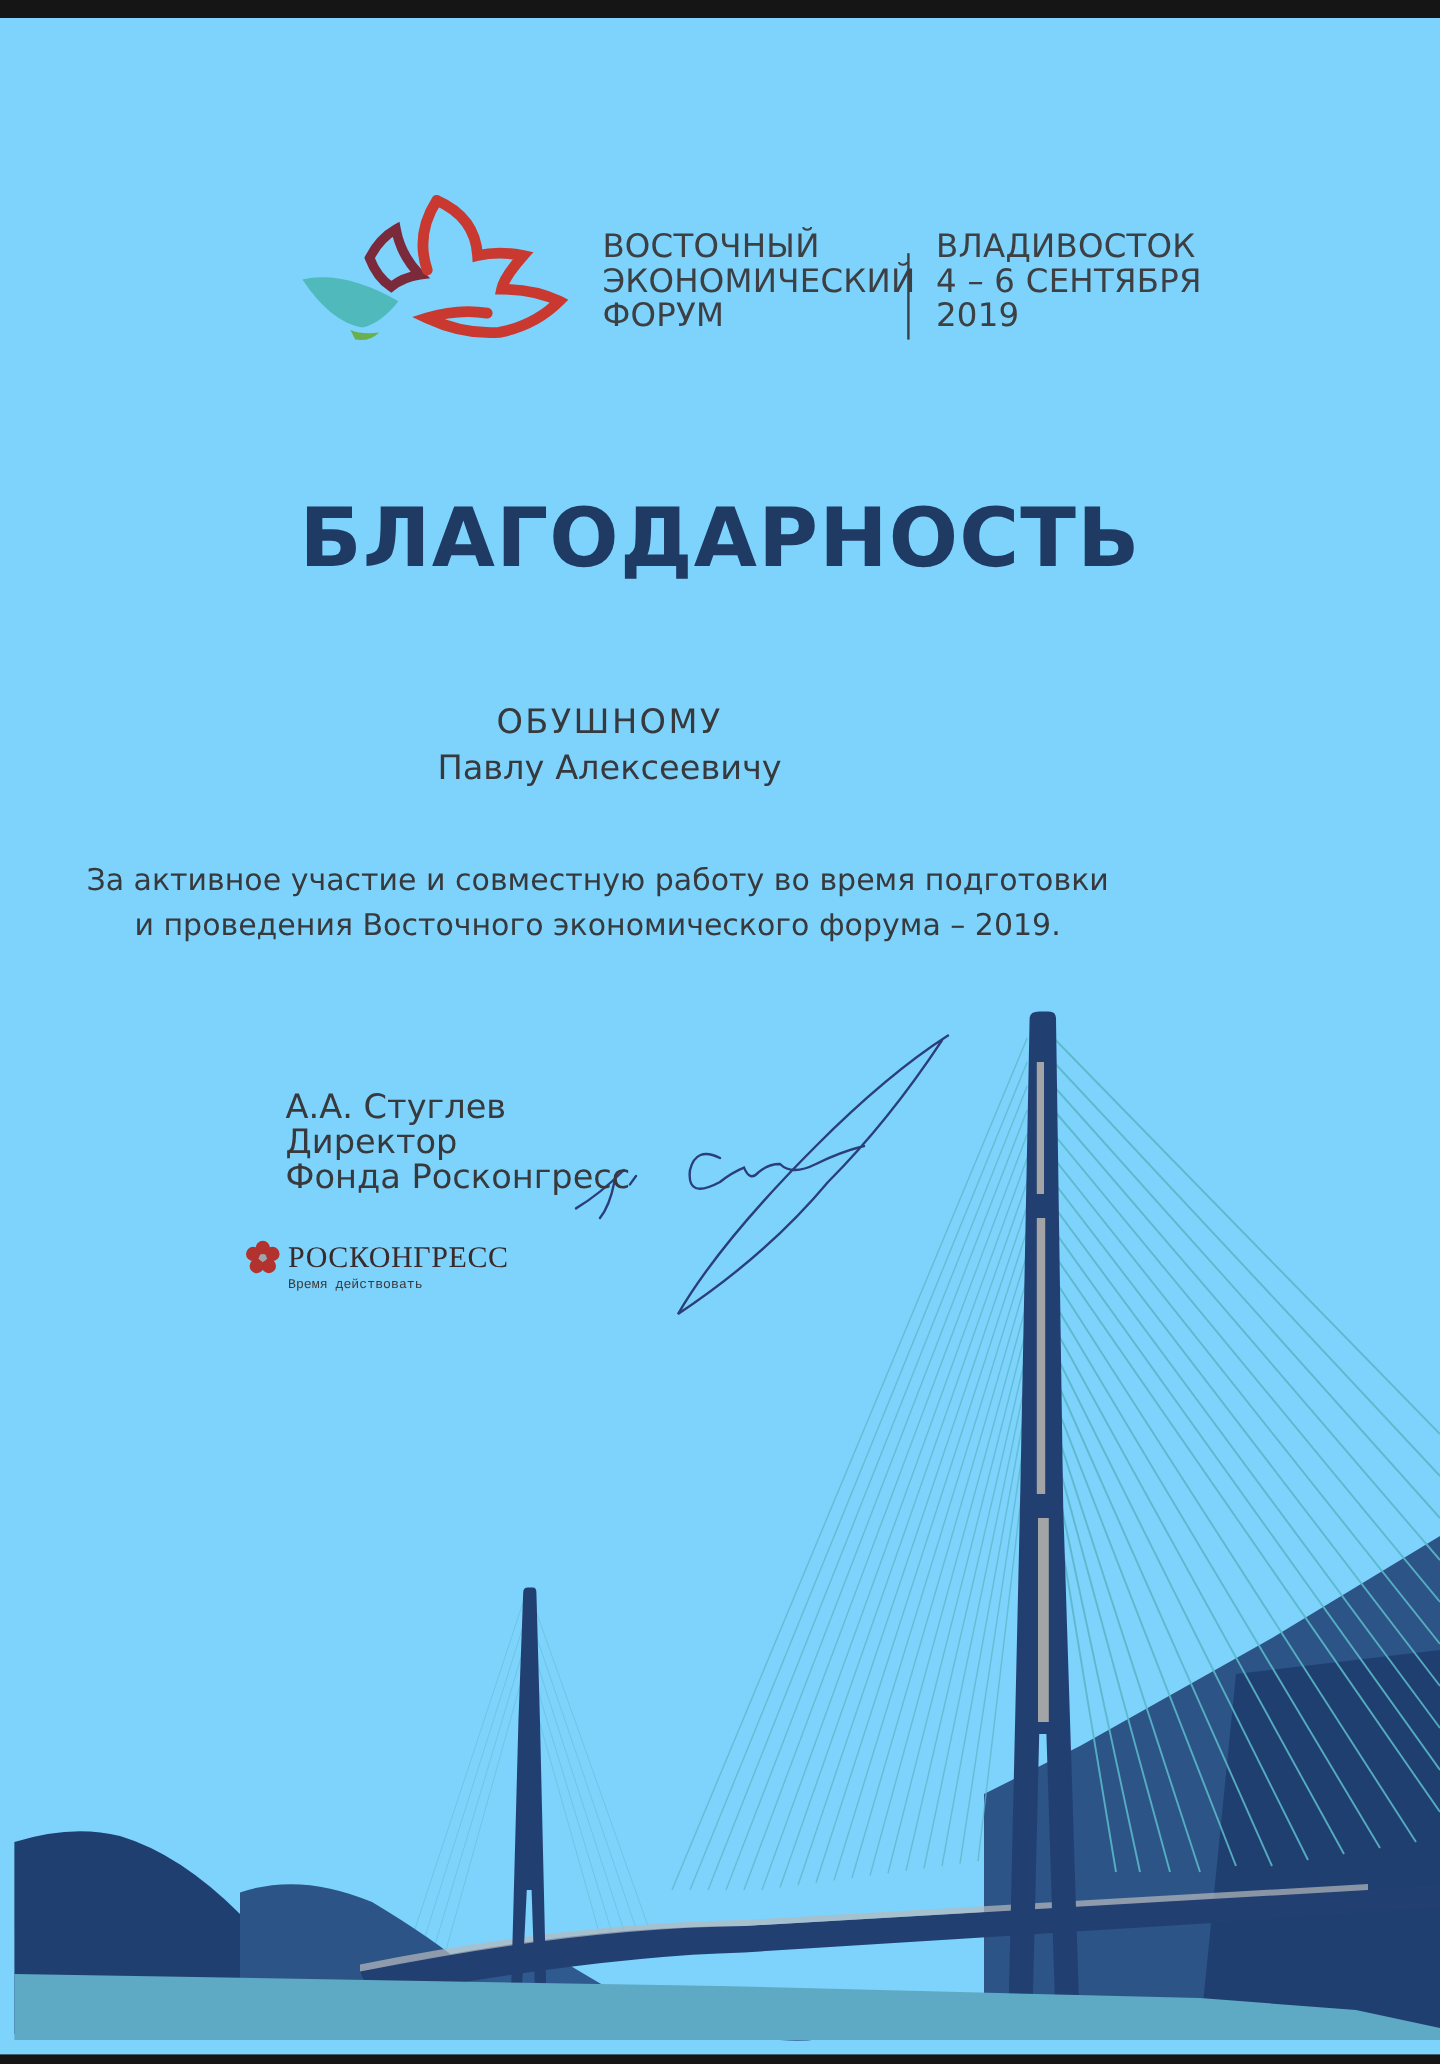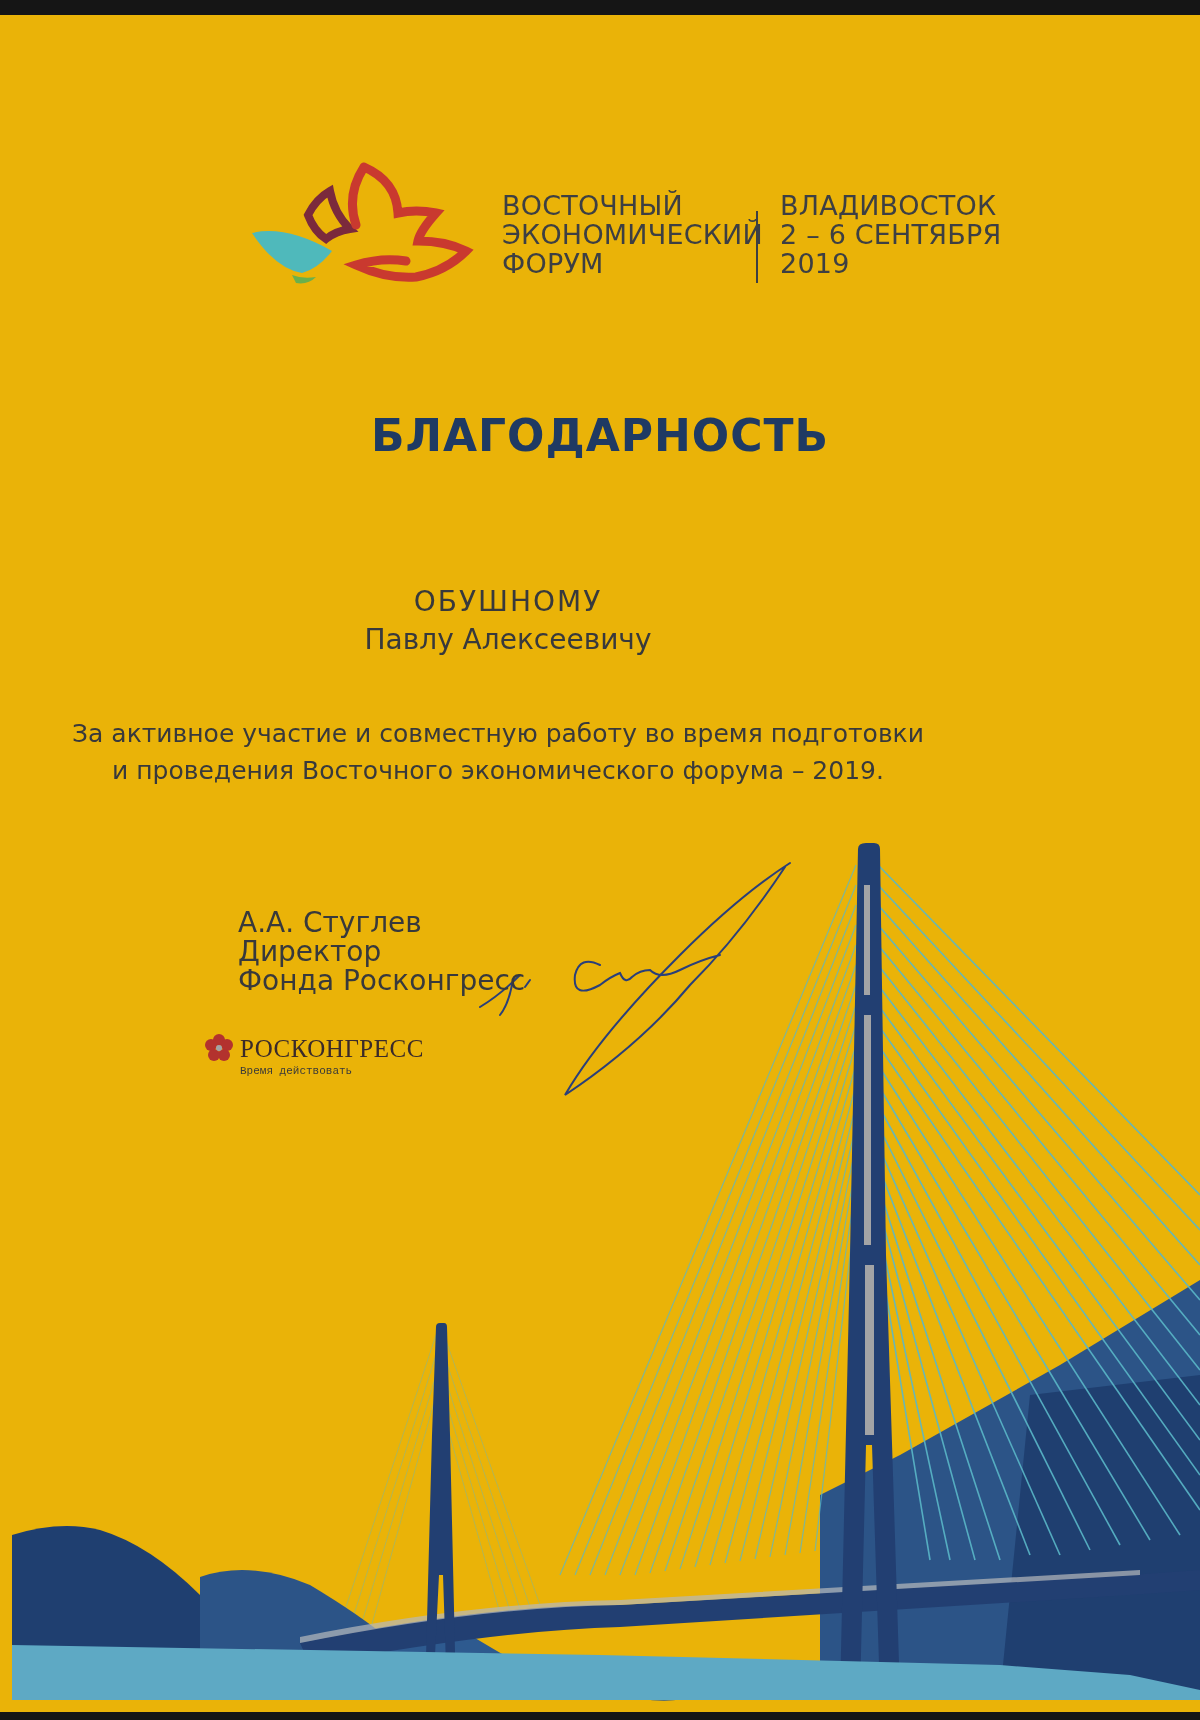--- a/index.html
+++ b/index.html
@@ -1,22 +1,22 @@
 <!DOCTYPE html>
 <html><head>
 <meta charset="utf-8">
 <style>
   html, body { margin:0; padding:0; }
   body { width:1200px; height:1720px; background:#151515; position:relative; overflow:hidden; font-family:"DejaVu Sans", sans-serif; }
-  .page { position:absolute; left:0; top:15px; width:1200px; height:1697px; background:#eab308; overflow:hidden; }
+  .page { position:absolute; left:0; top:15px; width:1200px; height:1697px; background:#7dd3fc; overflow:hidden; }
   .art { position:absolute; left:0; top:0; width:1200px; height:1697px; }
   .logo-text { position:absolute; left:502px; top:176px; color:#3d3f43; font-size:27px; line-height:29px; letter-spacing:0.2px; }
   .logo-divider { position:absolute; left:756px; top:196px; width:2px; height:72px; background:#3d3f43; }
   .logo-city { position:absolute; left:780px; top:176px; color:#3d3f43; font-size:27px; line-height:29px; letter-spacing:0.2px; }
-  .title { position:absolute; left:0; width:1200px; top:395px; text-align:center; color:#1f3a63; font-size:44px; font-weight:bold; letter-spacing:1px; }
+  .title { position:absolute; left:0; width:1200px; top:395px; text-align:center; color:#1f3a63; font-size:68px; font-weight:bold; letter-spacing:1px; }
   .recipient { position:absolute; left:0; width:1016px; top:568px; text-align:center; color:#38393c; font-size:28px; line-height:38px; }
   .recipient .surname { letter-spacing:2px; }
   .reason { position:absolute; left:0; width:996px; top:700px; text-align:center; color:#38393c; font-size:25px; line-height:37px; }
   .signer { position:absolute; left:238px; top:893px; color:#38393c; font-size:28px; line-height:29px; }
   .rc-logo { position:absolute; left:204px; top:1018px; }
   .rc-name { position:absolute; left:240px; top:1020px; color:#3a2a2a; font-family:Liberation Serif, serif; font-size:25px; letter-spacing:0.5px; }
   .rc-slogan { position:absolute; left:240px; top:1050px; color:#3a3a3a; font-family:Liberation Mono, monospace; font-size:11px; }
 </style>
 </head>
 <body>
@@ -113,21 +113,21 @@
   </svg>
 
   <div class="logo-text">
     <div>ВОСТОЧНЫЙ</div>
     <div>ЭКОНОМИЧЕСКИЙ</div>
     <div>ФОРУМ</div>
   </div>
   <div class="logo-divider"></div>
   <div class="logo-city">
     <div>ВЛАДИВОСТОК</div>
-    <div>2 – 6 СЕНТЯБРЯ</div>
+    <div>4 – 6 СЕНТЯБРЯ</div>
     <div>2019</div>
   </div>
 
   <div class="title">БЛАГОДАРНОСТЬ</div>
 
   <div class="recipient">
     <div class="surname">ОБУШНОМУ</div>
     <div>Павлу Алексеевичу</div>
   </div>
 

